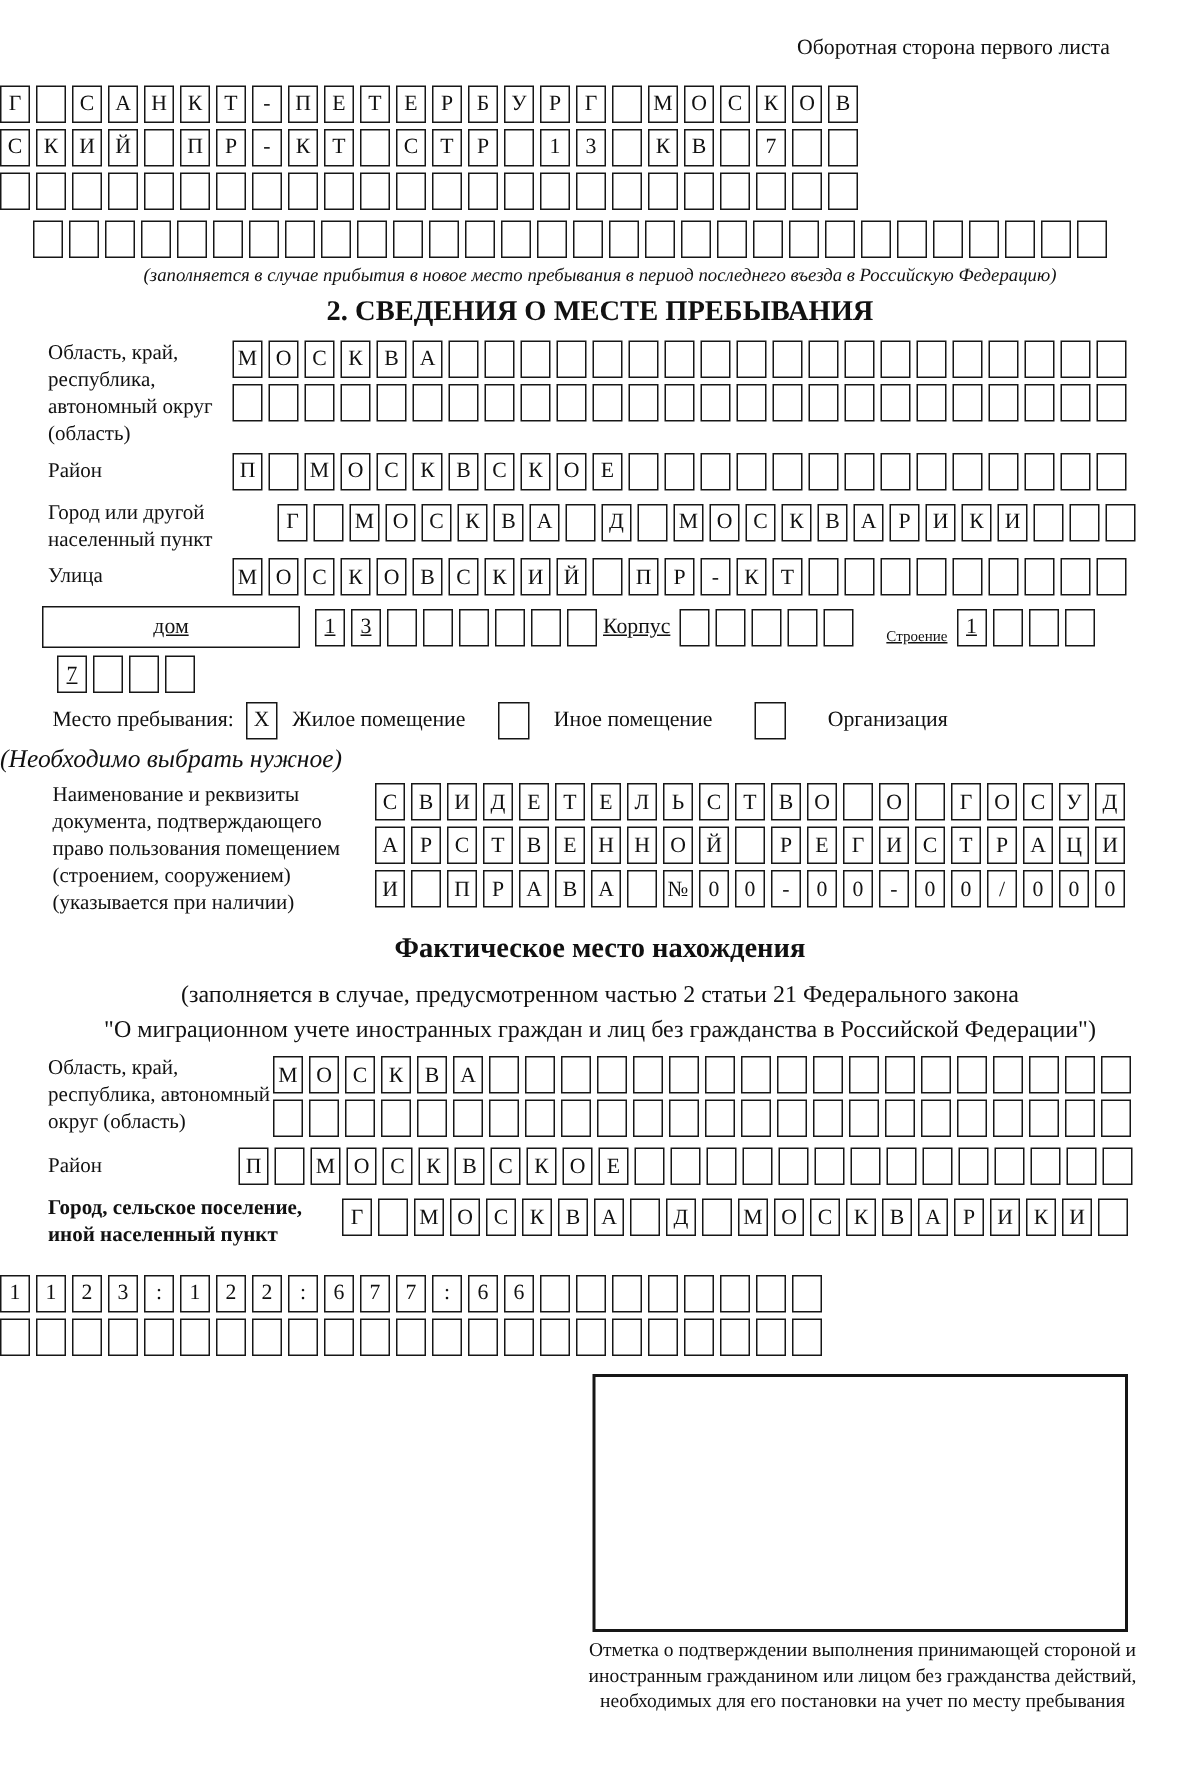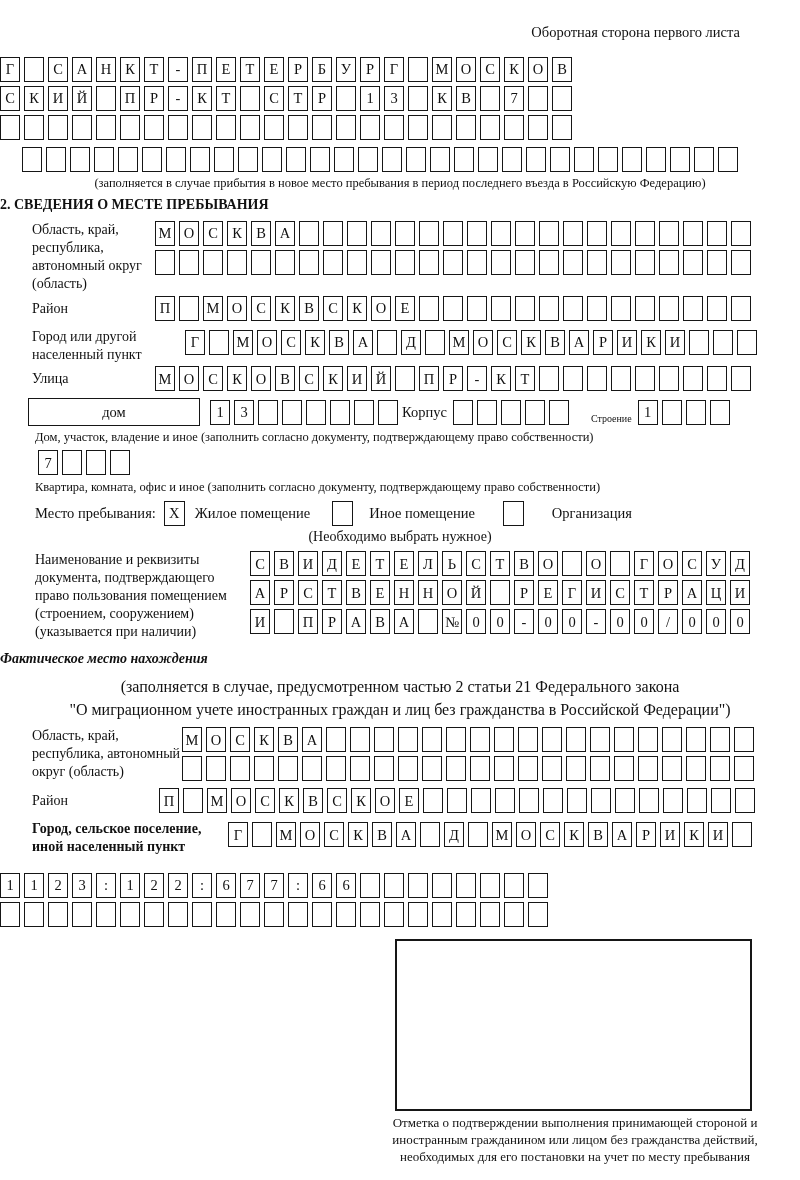--- a/index.html
+++ b/index.html
@@ -16,38 +16,38 @@
   .row-line { display:flex; align-items:flex-start; margin-bottom:3px; }
   .label { font-size:14px; line-height:1.28; }
   .cells { display:flex; flex:0 0 auto; margin-bottom:4px; }
   .cells-col { display:flex; flex-direction:column; }
   .cell {
     flex:0 0 auto; width:20px; height:25px; margin-right:4px;
     border:1.6px solid #161616;
     display:flex; align-items:center; justify-content:center;
     font-size:14.5px; line-height:1;
   }
-  .caption { font-size:12.5px; }
+  .caption { font-size:12.5px;font-style:italic; }
   .caption-center { text-align:center; }
-  .section-title { font-weight:bold; font-size:14px; margin:6px 0 8px 0; }
+  .section-title { text-align:center; font-weight:bold; font-size:19px; margin:6px 0 8px 0; }
 
   .wide-box {
     border:1.6px solid #161616; height:28px;
     display:flex; align-items:center; justify-content:center;
     font-size:14.5px; flex:0 0 auto;
   }
-  .inline-row { display:flex; align-items:center; }
+  .inline-row { display:flex; align-items:center;text-decoration:underline; }
   .small-gap { width:10px; flex:0 0 auto; }
 
   .cb {
     width:21px; height:25px; border:1.6px solid #161616; flex:0 0 auto;
     display:flex; align-items:center; justify-content:center; font-size:14.5px;
   }
   .mesto-line { display:flex; align-items:center; margin-left:35px; margin-top:6px; font-size:14.5px; }
-  .note-center { text-align:center; font-size:14px; margin-top:3px; }
+  .note-center { text-align:left; font-size:17px; margin-top:3px;font-style:italic; }
 
   .stamp-box { border:2px solid #161616; width:357px; height:172px; margin-left:395px; margin-top:8px; background:#fff; }
   .stamp-caption { width:390px; margin-left:380px; margin-top:4px; text-align:center; font-size:13px; line-height:1.3; }
 
   .subtitle { text-align:center; font-size:16px; line-height:1.45; }
 </style>
 </head>
 <body>
 
 <div class="page">
@@ -346,32 +346,30 @@
         <div class="cell"></div>
       </div>
     <div style="font-size:10px; margin-left:18px; margin-right:6px;margin-top:13px;">Строение</div>
     <div class="cells" style="margin-bottom:0;">
         <div class="cell">1</div>
         <div class="cell"></div>
         <div class="cell"></div>
         <div class="cell"></div>
       </div>
   </div>
-  <div class="caption" style="margin-left:35px; margin-top:4px;">Дом, участок, владение и иное (заполнить согласно документу, подтверждающему право собственности)</div>
 
   <div class="inline-row" style="margin-left:28px; margin-top:5px;">
     <div class="small-gap"></div>
     <div class="cells" style="margin-bottom:0;">
         <div class="cell">7</div>
         <div class="cell"></div>
         <div class="cell"></div>
         <div class="cell"></div>
       </div>
   </div>
-  <div class="caption" style="margin-left:35px; margin-top:5px;">Квартира, комната, офис и иное (заполнить согласно документу, подтверждающему право собственности)</div>
 
   <div class="mesto-line">
     <span>Место пребывания:</span>
     <span class="cb" style="margin-left:8px;">X</span>
     <span style="margin-left:10px;">Жилое помещение</span>
     <span class="cb" style="margin-left:22px;"></span>
     <span style="margin-left:16px;">Иное помещение</span>
     <span class="cb" style="margin-left:28px;"></span>
     <span style="margin-left:28px;">Организация</span>
   </div>
@@ -445,21 +443,21 @@
           <div class="cell">0</div>
           <div class="cell">0</div>
           <div class="cell">/</div>
           <div class="cell">0</div>
           <div class="cell">0</div>
           <div class="cell">0</div>
         </div>
     </div>
   </div>
 
-  <div class="section-title" style="margin-top:10px;font-style:italic;">Фактическое место нахождения</div>
+  <div class="section-title" style="margin-top:10px;">Фактическое место нахождения</div>
   <div class="subtitle">(заполняется в случае, предусмотренном частью 2 статьи 21 Федерального закона</div>
   <div class="subtitle" style="margin-bottom:6px;">"О миграционном учете иностранных граждан и лиц без гражданства в Российской Федерации")</div>
 
   <div class="row-line">
     <div class="label" style="margin-left:32px; width:150px;">Область, край, республика, автономный округ (область)</div>
     <div class="cells-col">
       <div class="cells">
           <div class="cell">М</div>
           <div class="cell">О</div>
           <div class="cell">С</div>

